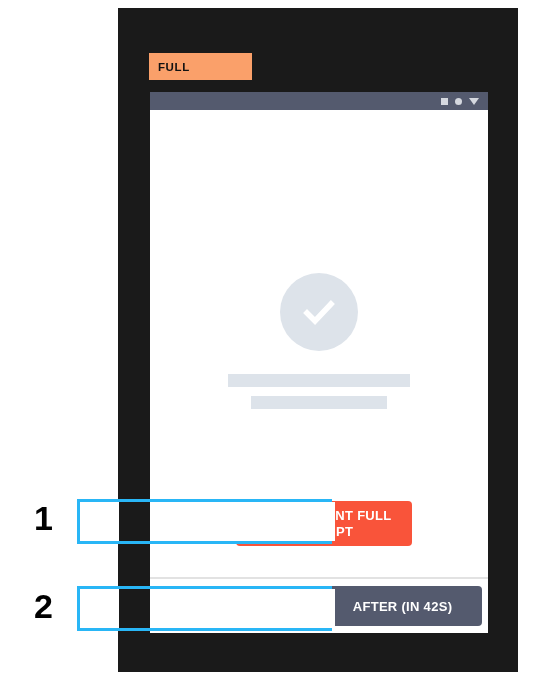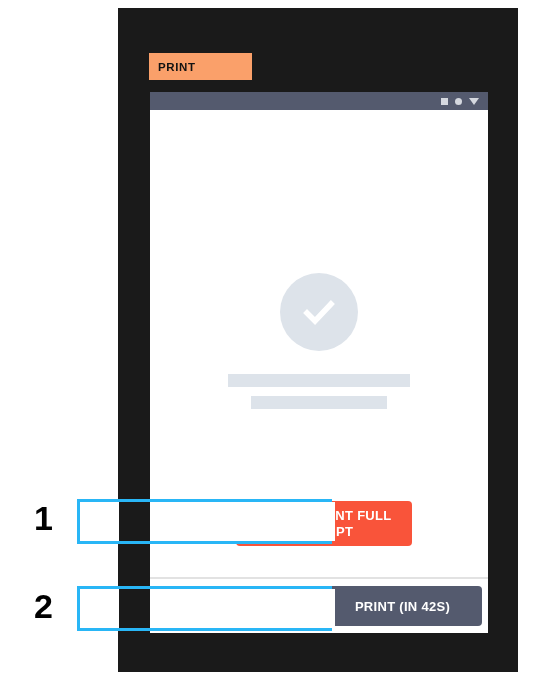--- a/index.html
+++ b/index.html
@@ -227,21 +227,21 @@
     height: 100%;
     background: #ffffff;
   }
 </style>
 </head>
 <body>
 
 <div class="dark-panel"></div>
 
 <div class="after-badge">
-  <span>PRINT</span>
+  <span>FULL</span>
 </div>
 
 <div class="phone-screen">
 
   <div class="status-bar">
     <span class="nav-sq"></span>
     <span class="nav-ci"></span>
     <span class="nav-tr"></span>
   </div>
 
@@ -252,21 +252,21 @@
       </svg>
     </div>
     <div class="ph-bar wide"></div>
     <div class="ph-bar narrow"></div>
   </div>
 
   <button class="receipt-btn">BACK &amp; PRINT FULL RECEIPT</button>
 
   <div class="bottom-bar">
     <button class="bar-btn primary">BACK &amp; PRINT QR</button>
-    <button class="bar-btn secondary">PRINT (IN 42S)</button>
+    <button class="bar-btn secondary">AFTER (IN 42S)</button>
   </div>
 
 </div>
 
 <div class="callout-box b1">
   <div class="inner-white"></div>
   <div class="inner-white2"></div>
 </div>
 <div class="callout-num n1">1</div>
 

